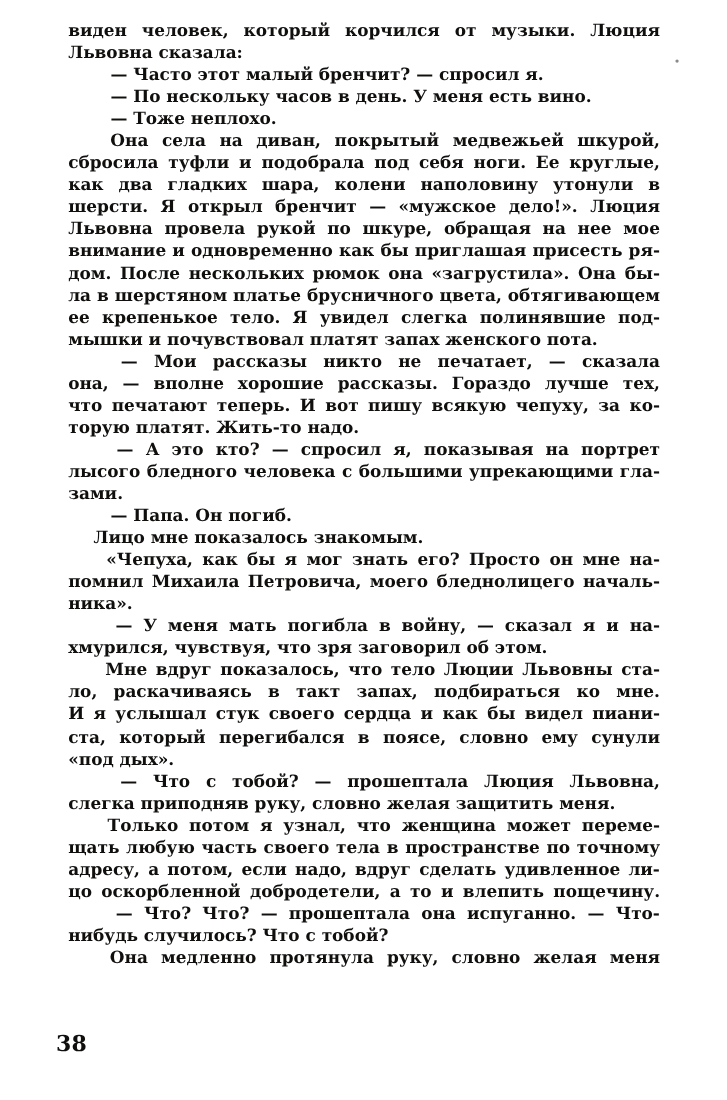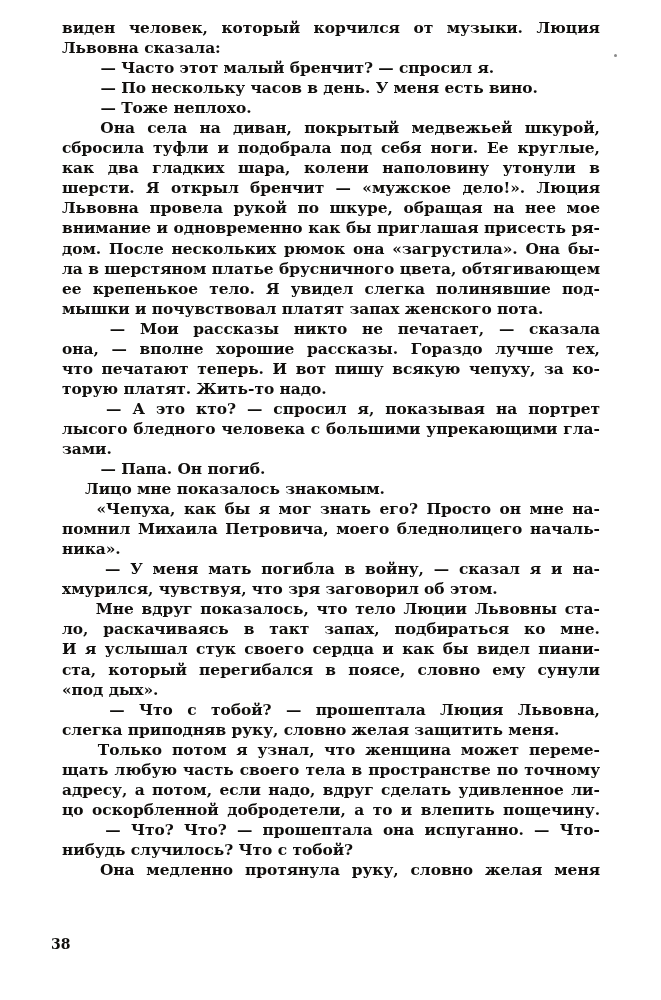--- a/index.html
+++ b/index.html
@@ -53,21 +53,21 @@
     display: inline-block;
   }
   .sp-para { display: inline-block; width: 26px; }
   .sp-dash { display: inline-block; width: 33px; }
 
   
   #folio {
     position: absolute;
     left: 51px;
     top: 936px;
-    font-size: 14px;
+    font-size: 20px;
     font-weight: 700;
     color: #100f0d;
     font-family: "DejaVu Serif", "Liberation Serif", serif;
   }
 
   
   .speck {
     position: absolute;
     background: #2a2a2a;
     border-radius: 50%;

